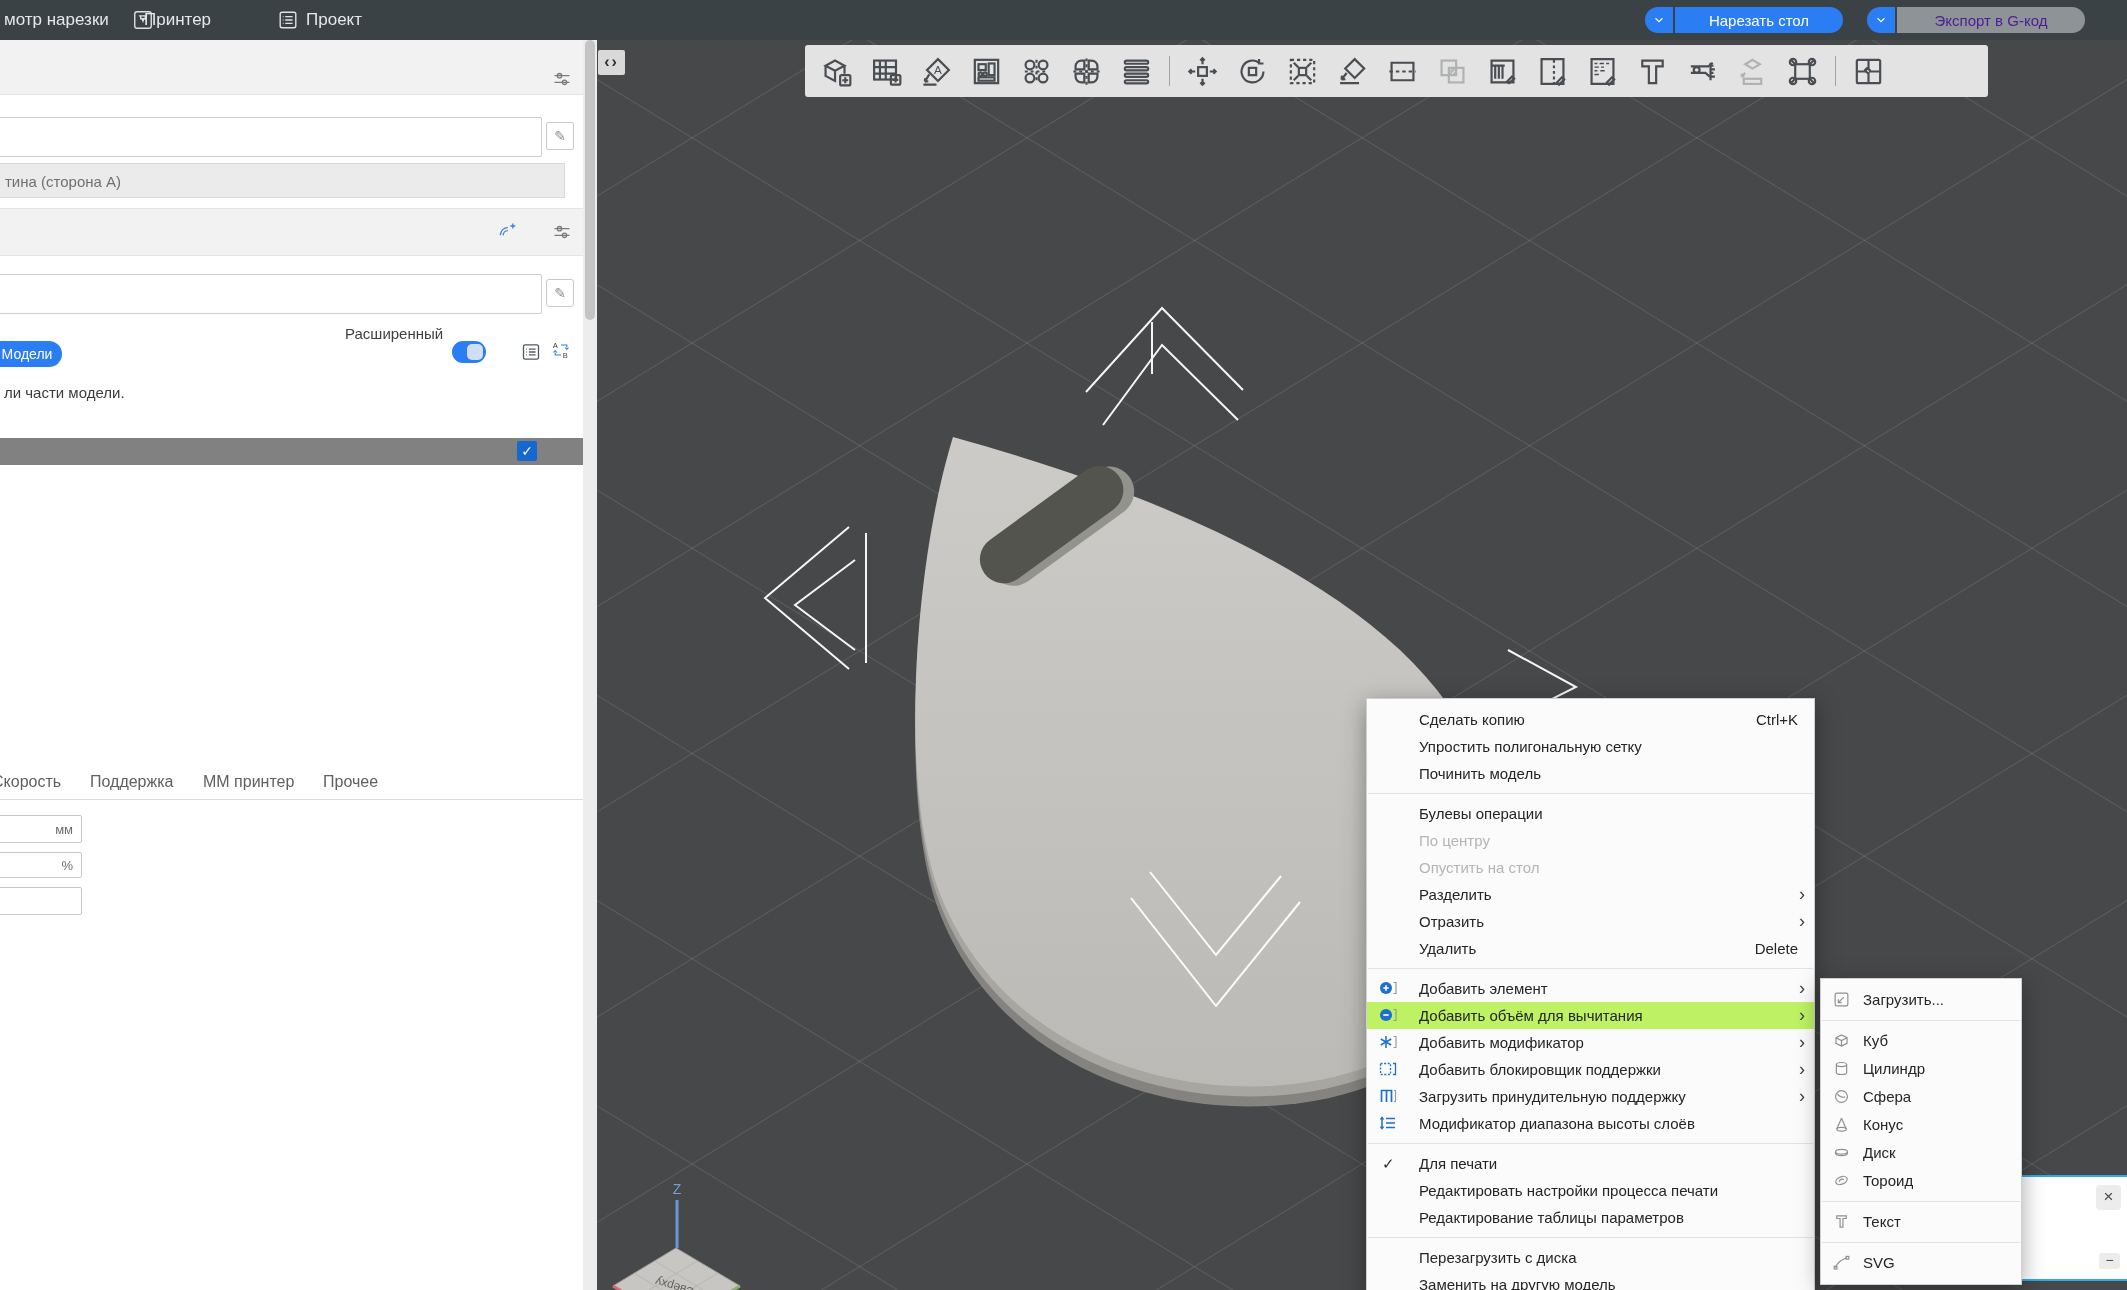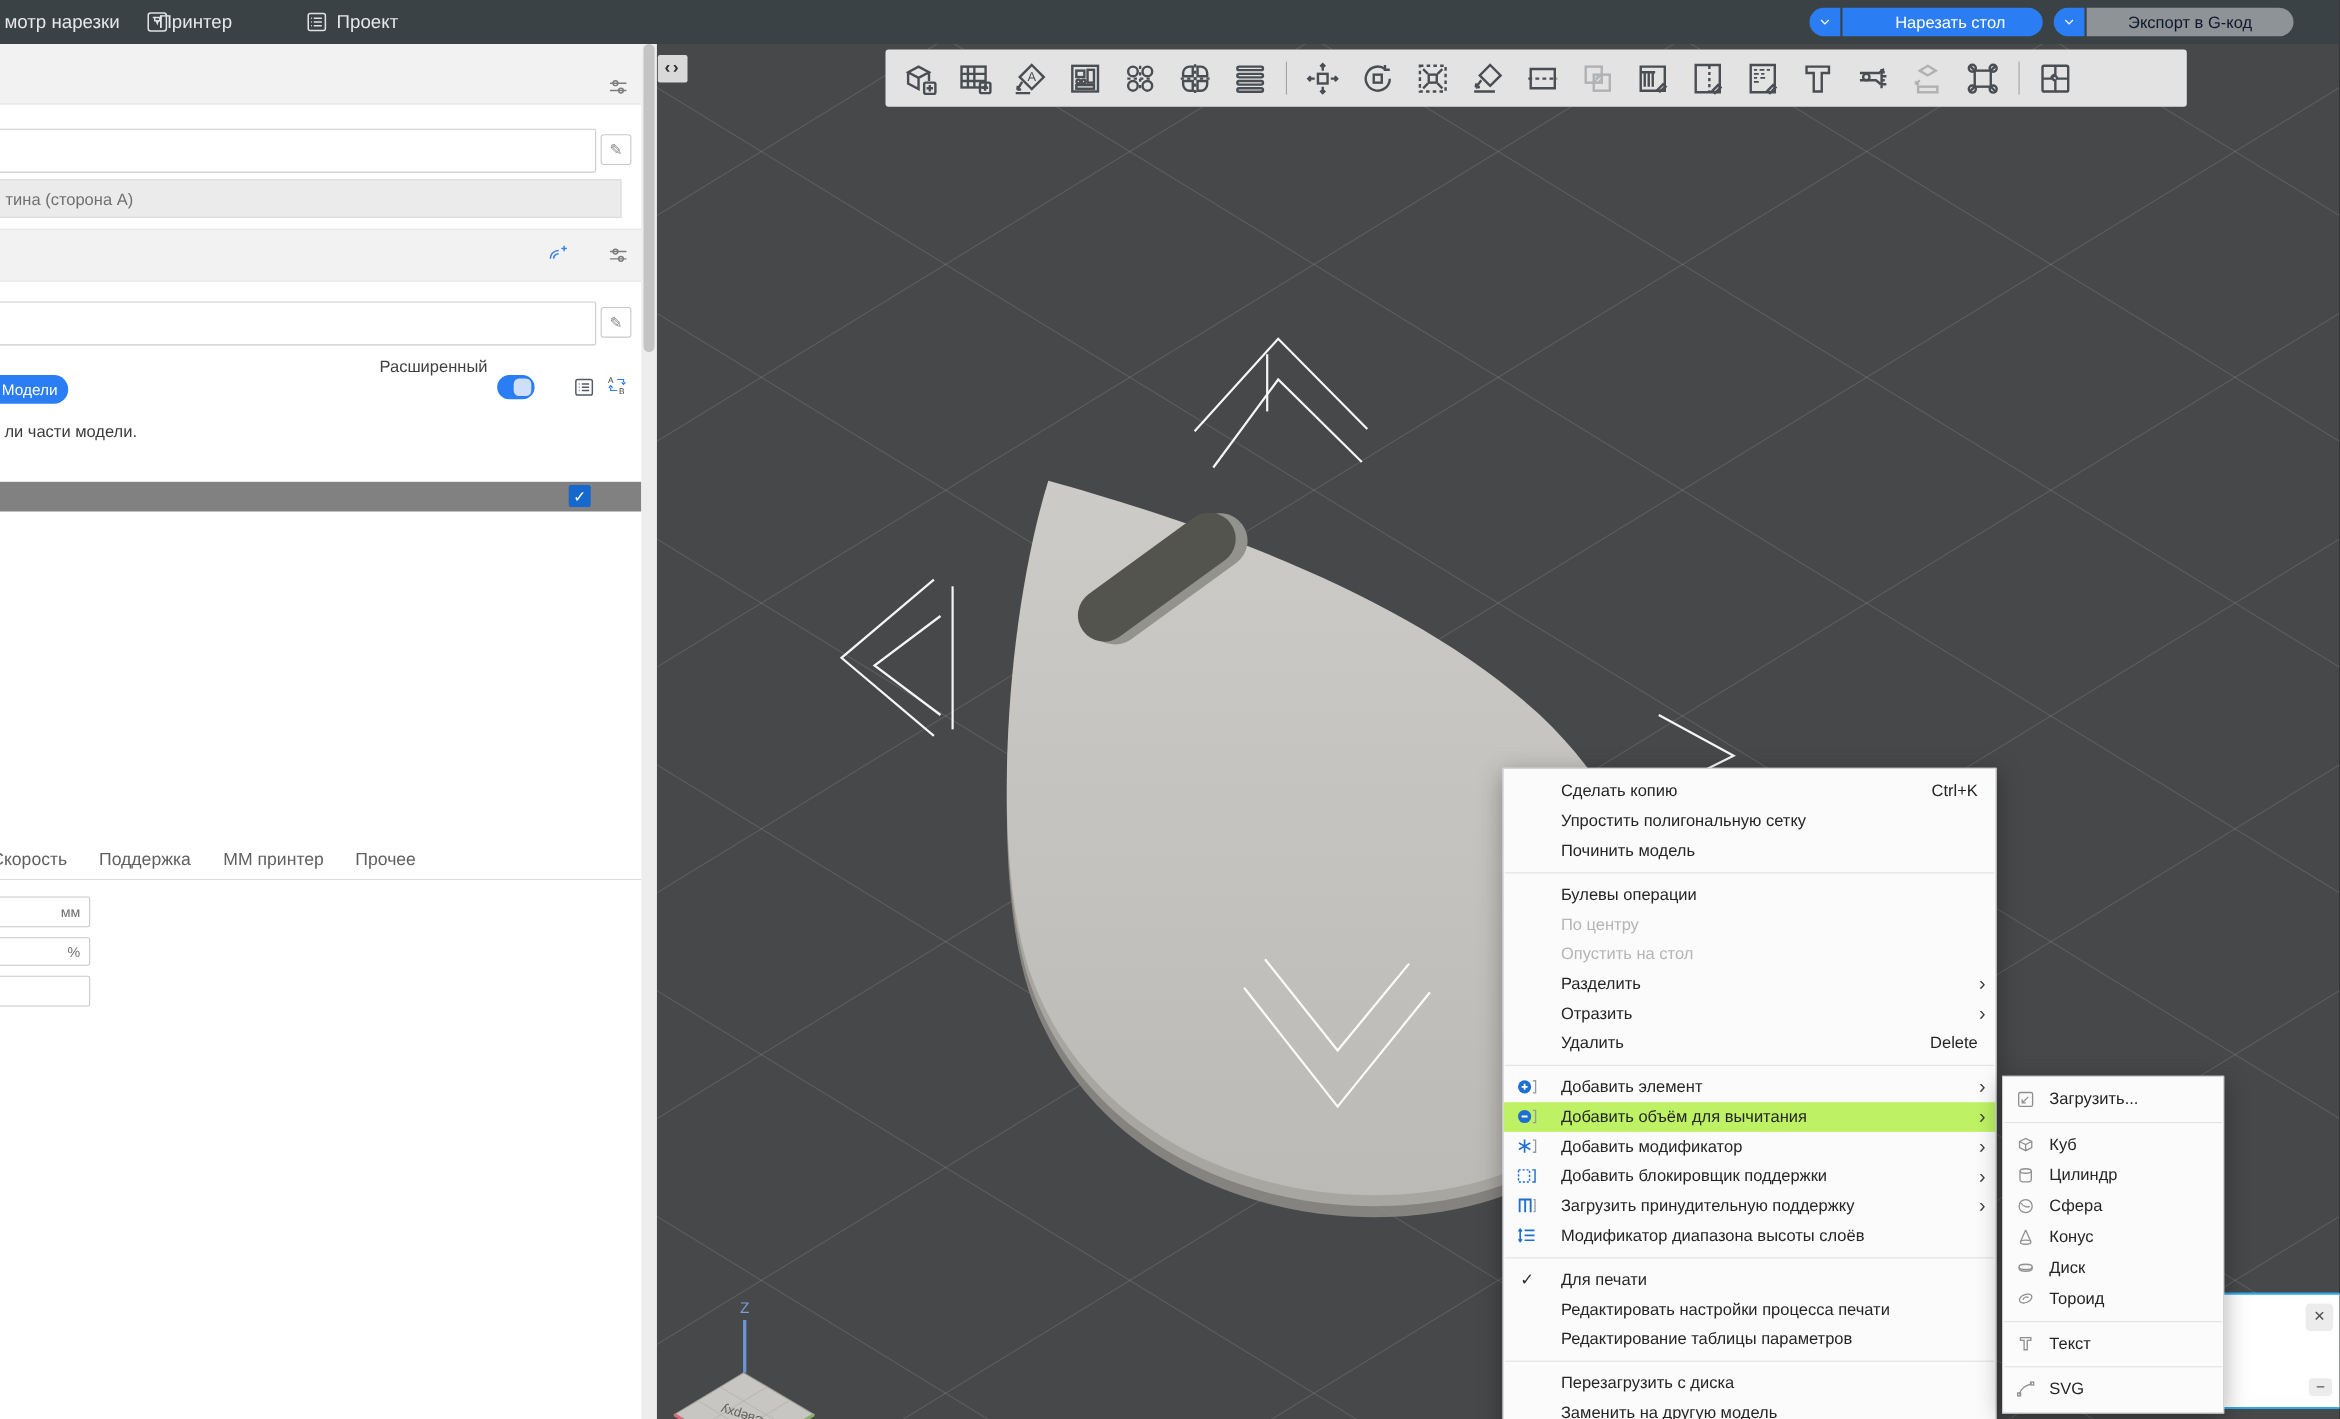--- a/index.html
+++ b/index.html
@@ -8,21 +8,21 @@
   .abs{position:absolute;}
   
   .topbar{position:absolute;left:0;top:0;width:2127px;height:40px;background:#3b4246;}
   .topbar .tab{position:absolute;top:0;height:40px;line-height:40px;color:#e5e8e9;font-size:17px;cursor:default;}
   .tico{position:absolute;top:9px;width:22px;height:22px;}
   .tico svg{width:22px;height:22px;stroke:#dfe2e3;fill:none;stroke-width:1.5;}
   .pill{position:absolute;top:7px;height:26px;border-radius:13px;font-size:15px;color:#fff;
     display:flex;align-items:center;justify-content:center;}
   .pill.chev{width:28px;border-radius:13px 0 0 13px;background:#2b7df3;}
   .pill.main{border-radius:0 13px 13px 0;background:#2b7df3;}
-  .pill.disabled{background:#8d9397;color:#0f172a;}
+  .pill.disabled{background:#8d9397;color:#4c1d95;}
   .pill.chev svg{width:14px;height:14px;stroke:#fff;stroke-width:2;fill:none;}
   
   .sidebar{position:absolute;left:0;top:40px;width:597px;height:1250px;background:#fff;}
   .strip{position:absolute;left:0;width:583px;background:#f2f2f2;border-bottom:1px solid #e4e4e4;}
   .slicon svg{width:20px;height:20px;stroke:#7c7c7c;fill:none;stroke-width:1.6;}
   .inp{position:absolute;background:#fff;border:1px solid #cccccc;border-radius:2px;}
   .editbtn{position:absolute;width:26px;height:26px;border:1px solid #c9c9c9;border-radius:3px;
     background:#fff;color:#8a8a8a;font-size:14px;display:flex;align-items:center;justify-content:center;}
   .platefield{position:absolute;left:-20px;top:123px;width:585px;height:35px;background:#ebebeb;
     border:1px solid #d9d9d9;line-height:35px;color:#707070;font-size:15px;padding-left:24px;box-sizing:border-box;}
@@ -93,21 +93,21 @@
           <path d="M9 8.3h8M9 12h8M9 15.7h8M6.3 8.3h.8M6.3 12h.8M6.3 15.7h.8"></path>
         </svg>
     </span>
     <div class="tab" style="left:306px;">Проект</div>
 
     <div class="pill chev" style="left:1645px;">
       <svg viewBox="0 0 24 24">
           <path d="M6 9l6 6 6-6"></path>
         </svg>
     </div>
-    <div class="pill main" style="left:1675px;width:168px;padding-left:14px;">Нарезать стол</div>
+    <div class="pill main" style="left:1675px;width:168px;">Нарезать стол</div>
     <div class="pill chev" style="left:1867px;">
       <svg viewBox="0 0 24 24">
           <path d="M6 9l6 6 6-6"></path>
         </svg>
     </div>
     <div class="pill main disabled" style="left:1897px;width:188px;">Экспорт в G-код</div>
   </div>
 
   <div class="sidebar">
     <div class="strip" style="top:0;height:54px;">

